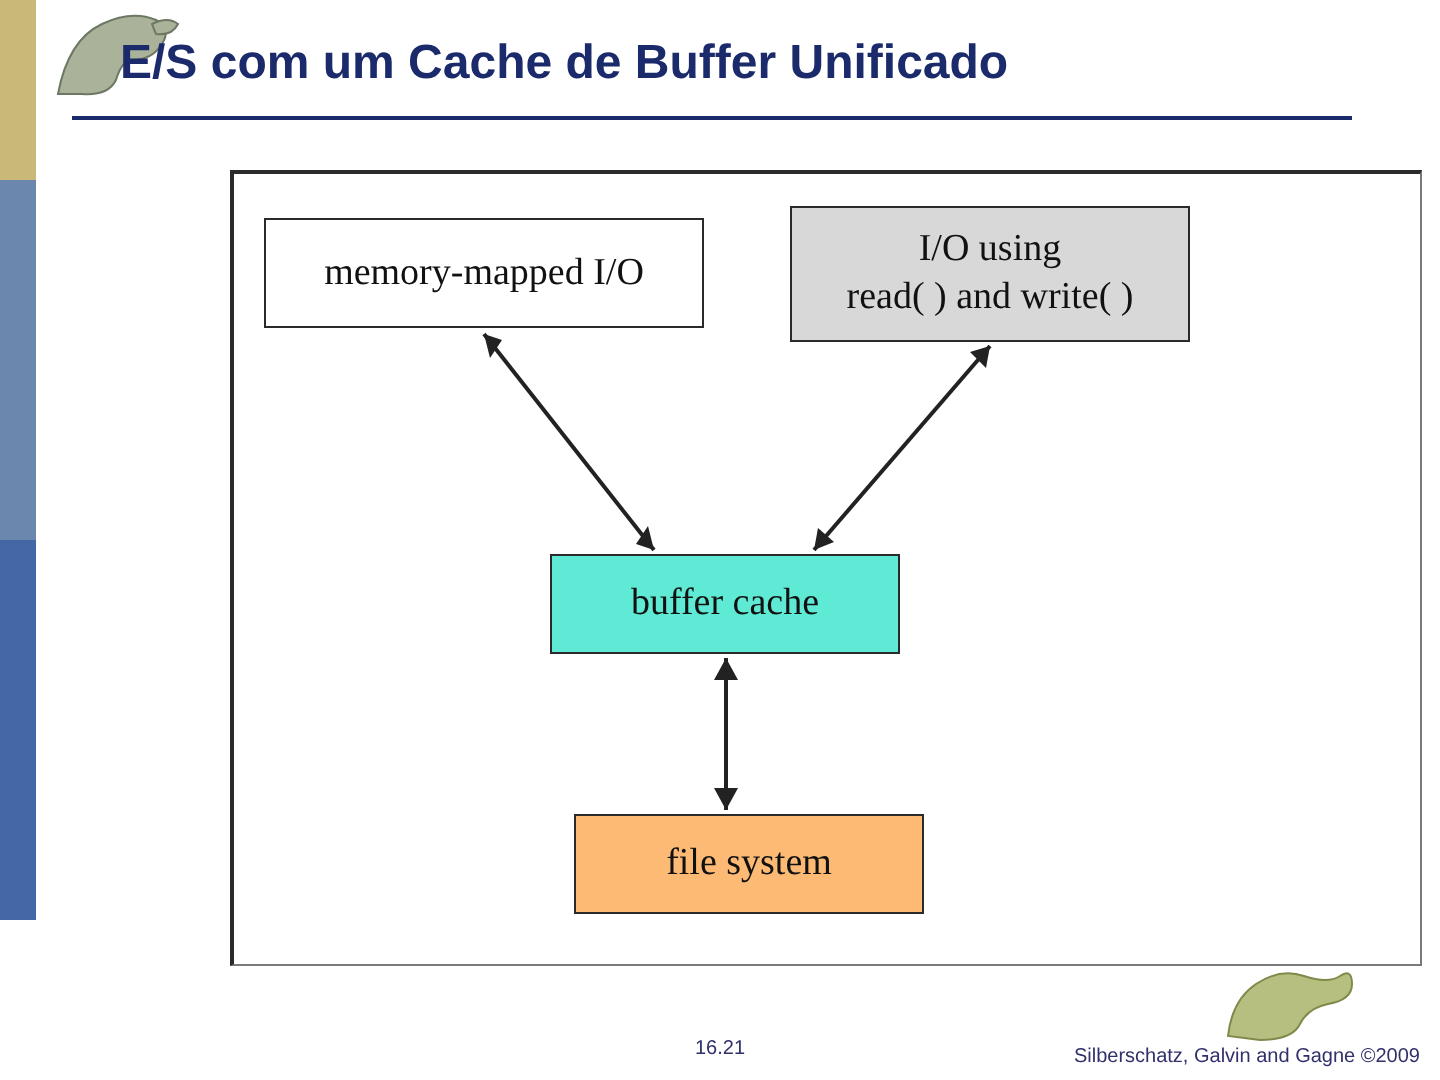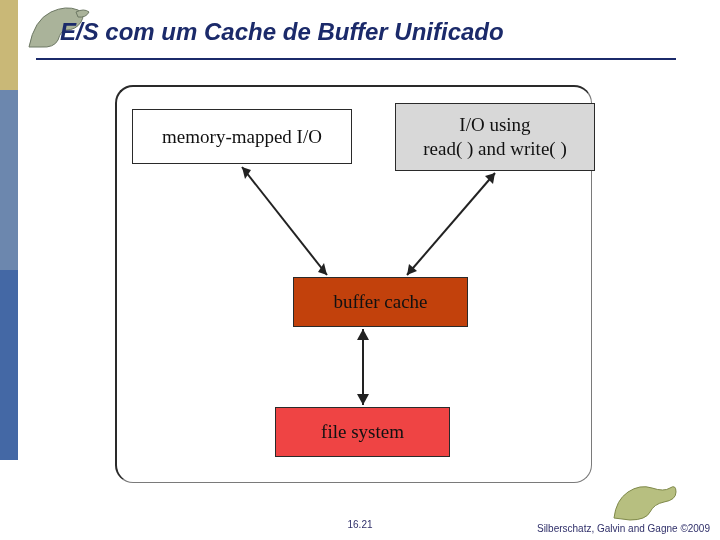--- a/index.html
+++ b/index.html
@@ -33,21 +33,20 @@
     width: 18px; height: 190px;
     background: #4468a5;
   }
   
   .title {
     position: absolute;
     left: 60px; top: 18px;
     font-size: 24px;
     font-weight: bold;
     color: #1b2a6a;
-    font-style: italic;
   }
   .title-rule {
     position: absolute;
     left: 36px; top: 58px;
     width: 640px; height: 0;
     border-top: 2px solid #1b2a6a;
   }
   
   .dino-top {
     position: absolute;
@@ -56,49 +55,48 @@
   }
   .dino-bot {
     position: absolute;
     right: 40px; bottom: 18px;
     width: 70px; height: 44px;
   }
   
   .diagram-frame {
     position: absolute;
     left: 115px; top: 85px;
-    width: 477px; height: 398px;
+    width: 596px; height: 398px;
     border-top: 2px solid #2a2a2a;
     border-left: 2px solid #2a2a2a;
     border-right: 1px solid #7a7a7a;
     border-bottom: 1px solid #7a7a7a;
     background: #ffffff;
-    border-radius: 18px;
   }
   .diagram-inner {
     position: relative;
     width: 100%; height: 100%;
   }
   .dbox {
     position: absolute;
     border: 1.5px solid #2a2a2a;
     font-family: "Times New Roman", serif;
     font-size: 19px;
     color: #111;
     display: flex;
     align-items: center;
     justify-content: center;
     text-align: center;
     line-height: 1.25;
     padding: 2px 6px;
   }
   .mm-box   { left: 15px;  top: 22px;  width: 220px; height: 55px; background: #ffffff; }
   .rw-box   { left: 278px; top: 16px;  width: 200px; height: 68px; background: #d8d8d8; }
-  .buf-box  { left: 176px; top: 190px; width: 175px; height: 50px; background: #c2410c; }
-  .fs-box   { left: 158px; top: 320px; width: 175px; height: 50px; background: #ef4444; }
+  .buf-box  { left: 158px; top: 190px; width: 175px; height: 50px; background: #5eead4; }
+  .fs-box   { left: 170px; top: 320px; width: 175px; height: 50px; background: #fdba74; }
   svg.arrows {
     position: absolute;
     left: 0; top: 0;
     width: 100%; height: 100%;
     pointer-events: none;
   }
   .arrow-line { stroke: #222; stroke-width: 2; }
   .arrow-head { fill: #222; }
   
   .footer-left {

